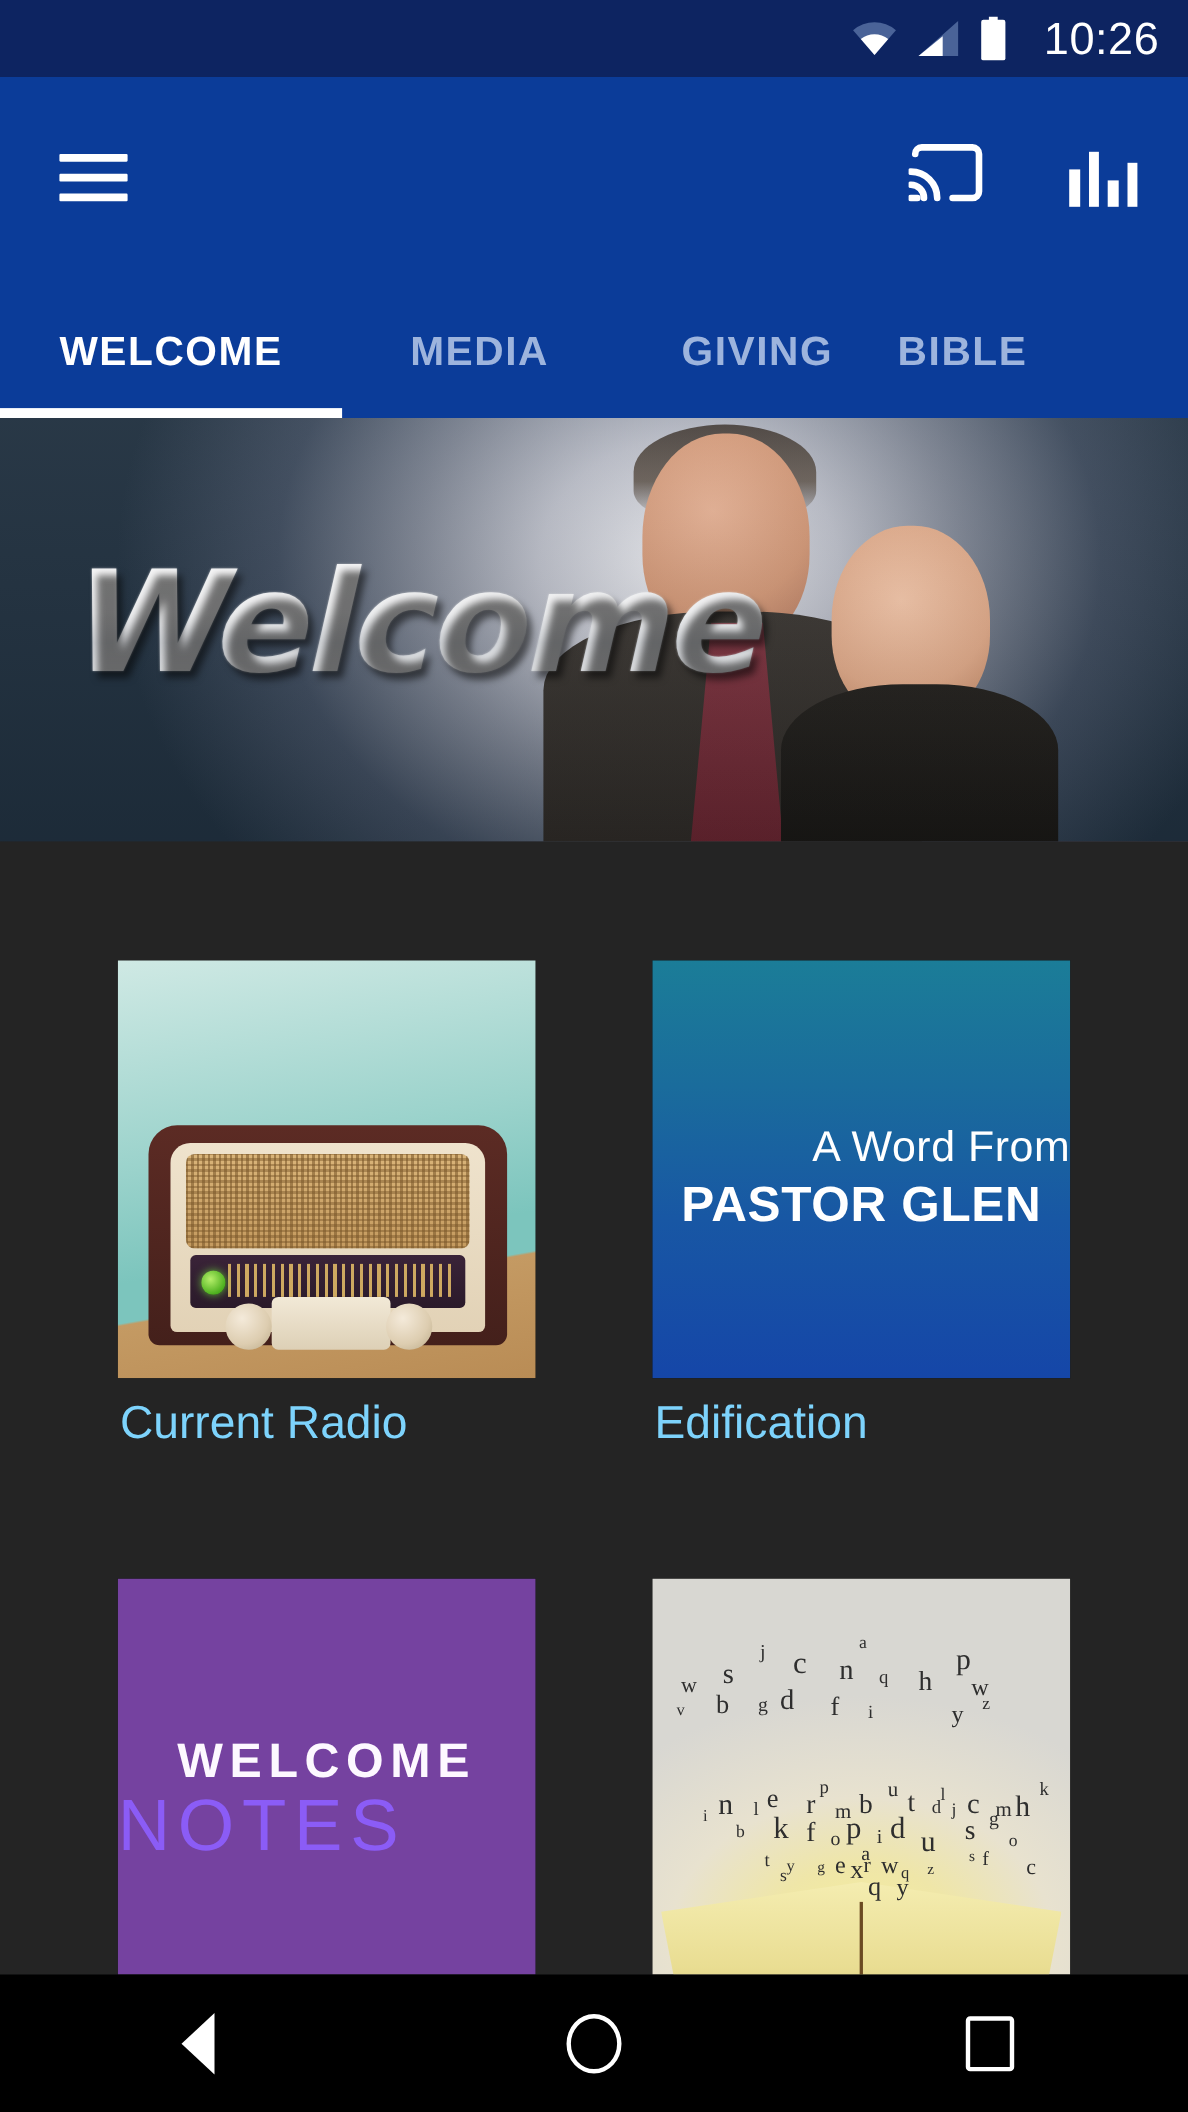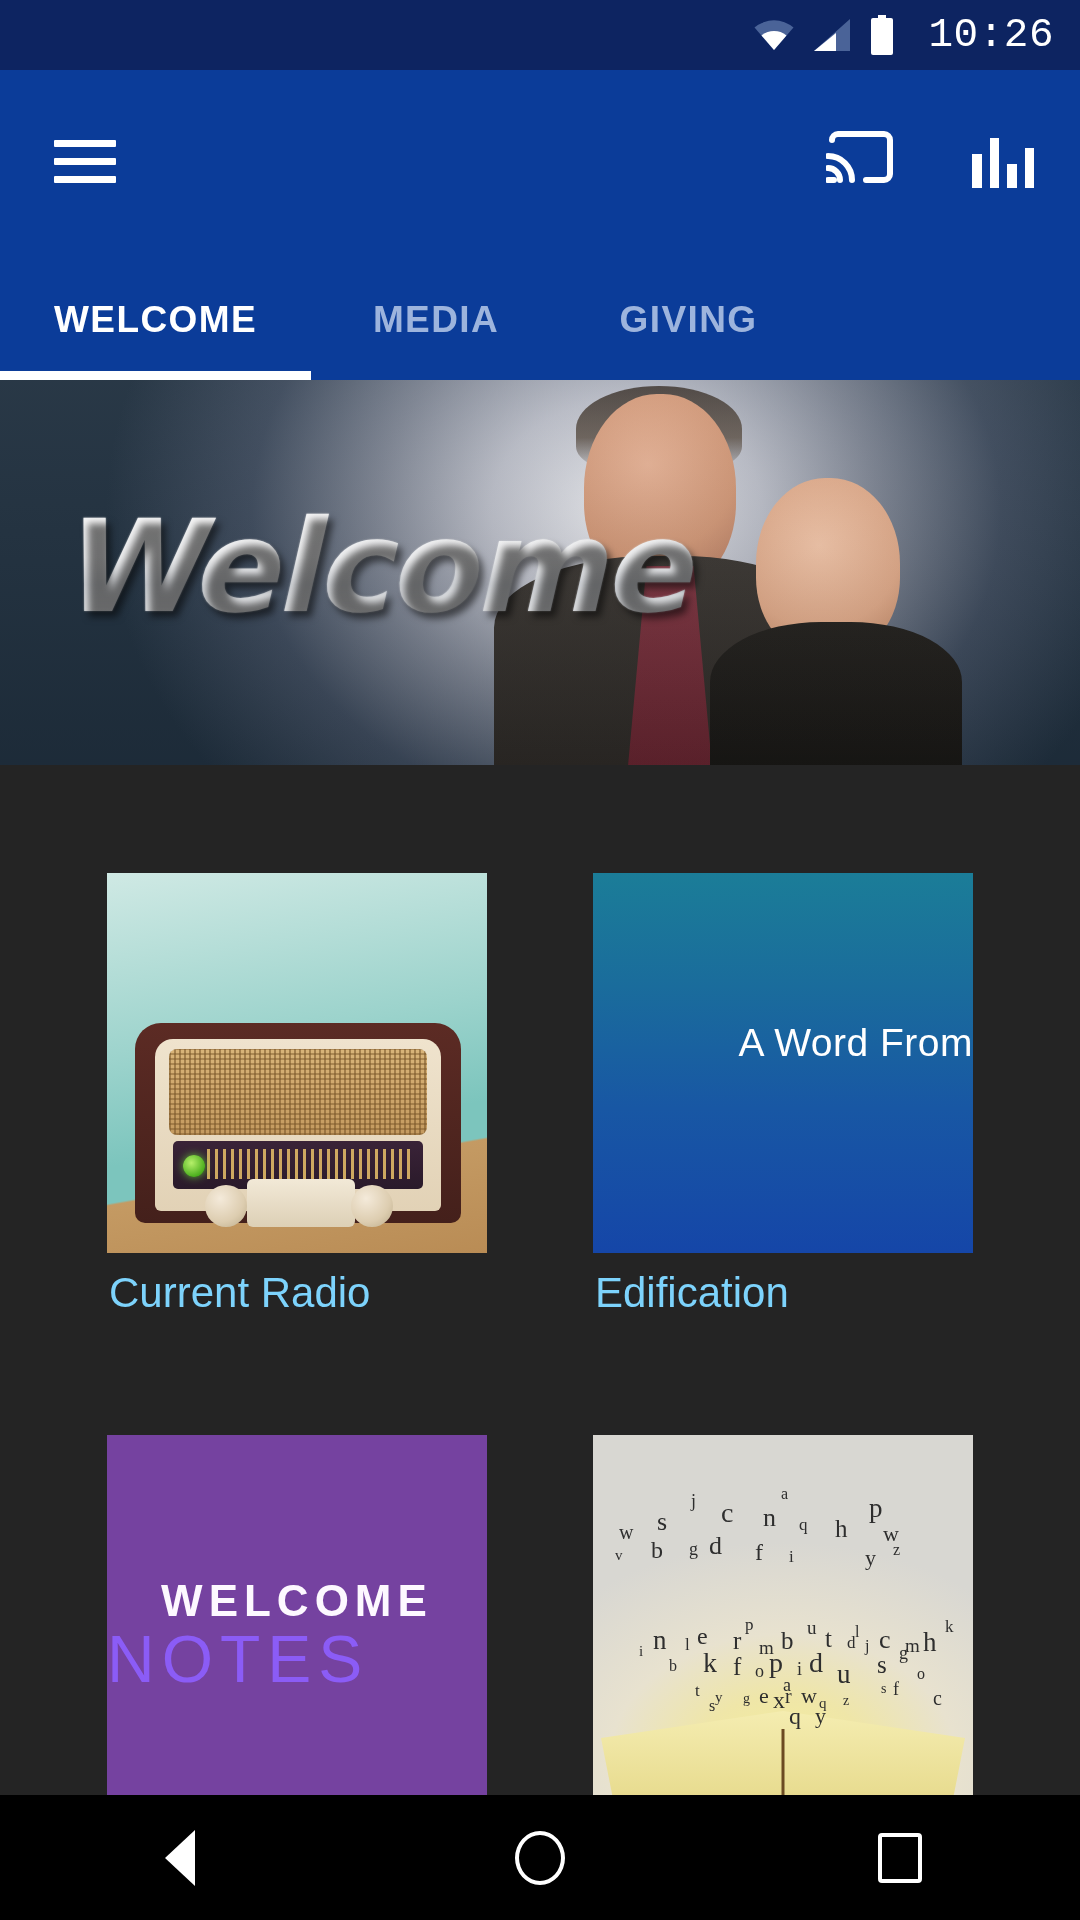--- a/index.html
+++ b/index.html
@@ -16,21 +16,21 @@
     background:#0d2461;
     display:flex; align-items:center; justify-content:flex-end;
     padding-right:26px;
   }
   .status-icons{ display:flex; align-items:center; gap:17px; }
   .wifi-ic{ width:42px; height:32px; position:relative; }
   .sig-ic{ width:40px; height:34px; position:relative; }
   .bat-ic{ width:26px; height:40px; position:relative; }
   .clock{
     color:#fff; font-size:41px; letter-spacing:.5px;
-    margin-left:16px; font-weight:400; line-height:1;font-family:Liberation Mono, monospace;
+    margin-left:16px; font-weight:400; line-height:1;
   }
 
   
   .app-bar{
     position:absolute; left:0; top:70px; width:1080px; height:190px;
     background:#0b3c99;
   }
   .hamburger{
     position:absolute; left:54px; top:62px; width:62px; height:56px;
     cursor:pointer;
@@ -320,20 +320,21 @@
       <b style="height:24px"></b>
       <b style="height:40px"></b>
     </span>
   </div>
 </div>
 
 <div class="tab-bar">
   <div class="tab active" style="left:0;width:311px">WELCOME</div>
   <div class="tab" style="left:311px;width:250px">MEDIA</div>
   <div class="tab" style="left:561px;width:255px">GIVING</div>
+  <div class="tab" style="left:816px;width:250px;justify-content:flex-start">BIBLE</div>
   <div class="tab-underline"></div>
 </div>
 
 <div class="hero">
   <div class="person man">
     <div class="hair"></div>
     <div class="head"></div>
     <div class="body"></div>
     <div class="shirt"></div>
   </div>
@@ -360,20 +361,21 @@
       <div class="radio-knob l"></div>
       <div class="radio-knob r"></div>
     </div>
     <div class="tile-label">Current Radio</div>
   </div>
 
   <div class="tile" style="left:593px; top:108px;">
     <div class="tile-img">
       <div class="glen-bg"></div>
       <div class="glen-l1">A Word From</div>
+      <div class="glen-l2">PASTOR GLEN</div>
     </div>
     <div class="tile-label">Edification</div>
   </div>
 
   <div class="tile" style="left:107px; top:670px;">
     <div class="tile-img">
       <div class="notes-bg"></div>
       <div class="notes-l1">WELCOME</div>
       <div class="notes-l2">NOTES</div>
     </div>

